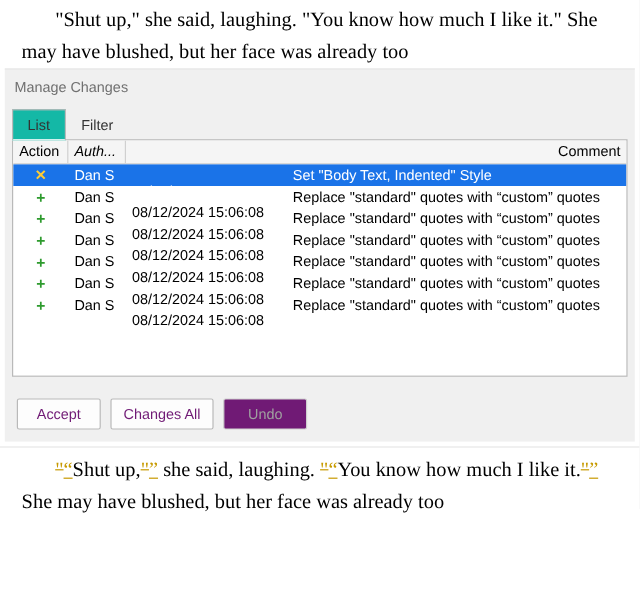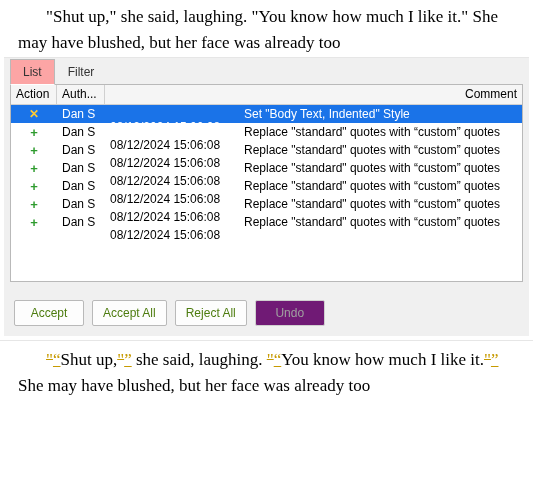--- a/index.html
+++ b/index.html
@@ -40,21 +40,21 @@
   .tab {
     padding: 5px 12px 5px 12px;
     font-size: 12px;
     color: #333;
     border: 1px solid transparent;
     border-bottom: none;
     cursor: pointer;
     position: relative;
   }
   .tab.active {
-    background: #fca5a5;
+    background: #14b8a6;
     border-color: #b9b9b9;
     border-bottom: 1px solid #fff;
     z-index: 2;
     top: 1px;
   }
   .grid-wrap {
     background: #fff;
     border: 1px solid #b9b9b9;
     margin: 0 6px;
     height: 198px;
@@ -69,21 +69,21 @@
     color: #000;
     height: 20px;
   }
   .grid-header .col {
     border-right: 1px solid #d0d0d0;
     padding: 2px 5px;
     white-space: nowrap;
     overflow: hidden;
   }
   .c-action { width: 46px; flex: 0 0 46px; }
-  .c-author { width: 48px; flex: 0 0 48px; }
+  .c-author { width: 48px; flex: 0 0 48px; font-style: italic; }
   .c-date   { width: 134px; flex: 0 0 134px; }
   .c-comment{ flex: 1 1 auto; border-right: none !important; text-align: right; }
   .grid-body {
     position: relative;
   }
   .row {
     display: flex;
     height: 18px;
     align-items: center;
     font-size: 12px;
@@ -114,21 +114,21 @@
     display:flex;
     gap:8px;
     padding: 18px 10px 0 10px;
   }
   .btn {
     background:#fdfdfd;
     border:1px solid #b9b9b9;
     border-radius:2px;
     padding: 5px 10px;
     font-size:12px;
-    color:#4d7c0f;
+    color:#701a75;
     cursor:pointer;
     min-width:70px;
     text-align:center;
   }
   .btn.disabled {
     color:#a0a0a0;
     border-color:#cfcfcf;
     background:#701a75;
   }
   .doc-bottom {
@@ -143,20 +143,21 @@
   .doc-bottom p { text-indent: 28px; }
   .ins { color:#c79a00; text-decoration: underline; text-decoration-color:#c79a00; }
   .del { color:#c79a00; text-decoration: line-through; text-decoration-color:#c79a00; }
 </style>
 </head>
 <body>
 
 <div class="doc-top">"Shut up," she said, laughing. "You know how much I like it." She may have blushed, but her face was already too</div>
 
 <div class="panel">
+  <div class="panel-title">Manage Changes</div>
 
   <div class="tabs">
     <div class="tab active">List</div>
     <div class="tab">Filter</div>
   </div>
 
   <div class="grid-wrap">
     <div class="grid-header">
       <div class="col c-action">Action</div>
       <div class="col c-author">Auth...</div>
@@ -231,22 +232,21 @@
           </div>
           <div class="cell c-author-cell">Dan S</div>
           <div class="cell c-date-cell">08/12/2024 15:06:08</div>
           <div class="cell c-comment-cell">Replace "standard" quotes with “custom” quotes</div>
         </div>
       </div>
   </div>
 
   <div class="btn-row">
     <div class="btn">Accept</div>
-    <div class="btn">Accept All</div>
-    <div class="btn">Reject All</div>
+    <div class="btn">Changes All</div>
     <div class="btn disabled">Undo</div>
   </div>
 </div>
 
 <div class="doc-bottom">
   <p>
     <span class="del">"</span><span class="ins">“</span><span>Shut up,</span><span class="del">"</span><span class="ins">”</span><span> she said, laughing. </span><span class="del">"</span><span class="ins">“</span><span>You know how much I like it.</span><span class="del">"</span><span class="ins">”</span><span> She may have blushed, but her face was already too</span>
   </p>
 </div>
 

